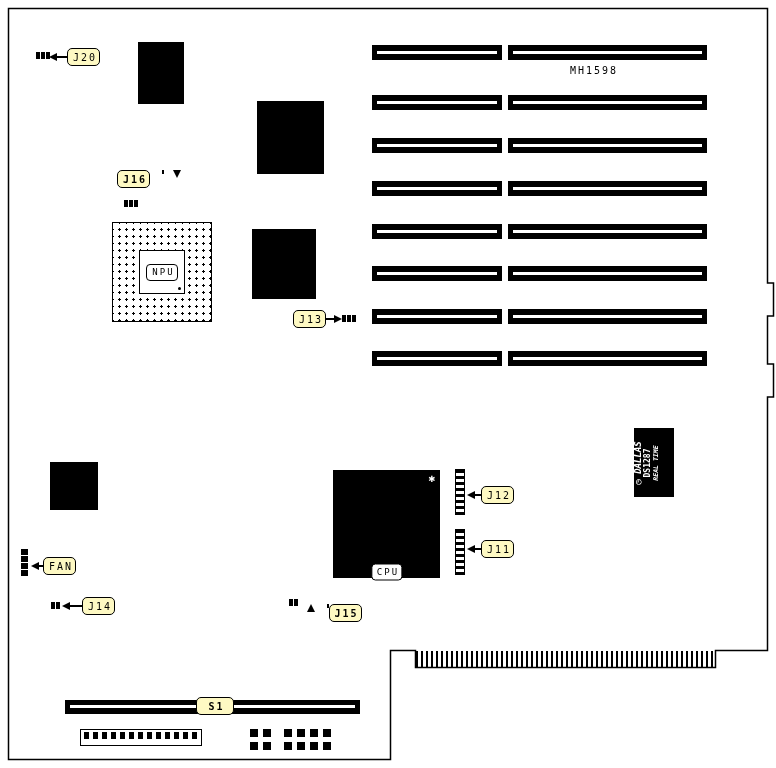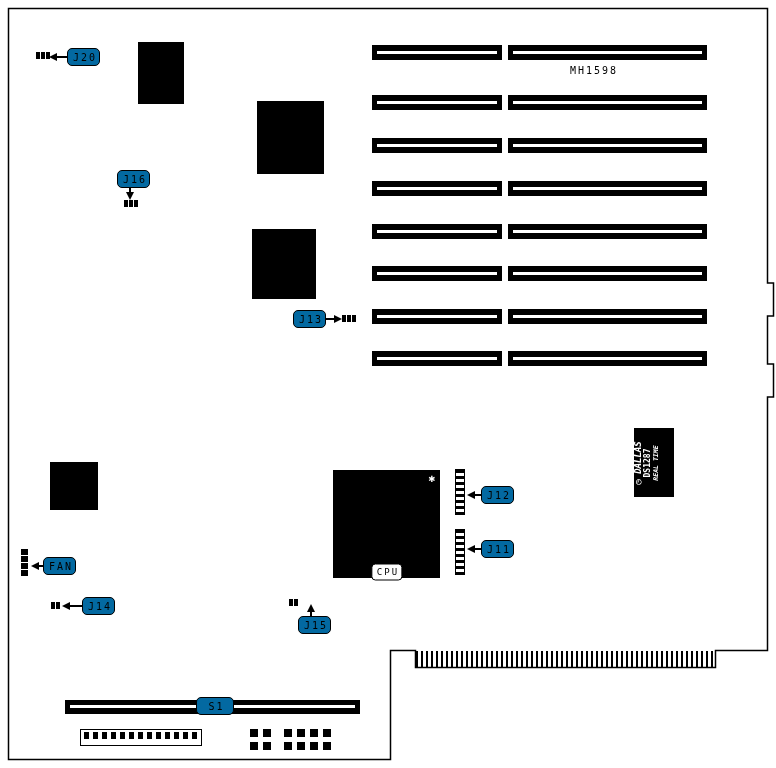--- a/index.html
+++ b/index.html
@@ -69,41 +69,41 @@
   
   .dots-h3 { position:absolute; width:14px; height:7px;
     background:repeating-linear-gradient(90deg,#000 0 4px,transparent 4px 5px); }
   .dots-h2 { position:absolute; width:9px; height:7px;
     background:repeating-linear-gradient(90deg,#000 0 4px,transparent 4px 5px); }
   .dots-v4 { position:absolute; width:7px; height:27px;
     background:repeating-linear-gradient(180deg,#000 0 6px,transparent 6px 7px); }
 
   
   .callout { position:absolute; display:flex; align-items:center; }
-  .callout.v { flex-direction:column; align-items:flex-start; }
+  .callout.v { flex-direction:row; align-items:flex-start;font-weight:bold; }
   .callout-box {
-    height:18px; background:#0369a1; border:1px solid #000; border-radius:5px;
+    height:18px; background:#fef9c3; border:1px solid #000; border-radius:5px;
     display:flex; align-items:center; justify-content:center;
     font-size:10px; letter-spacing:2px; padding:0 2px 0 5px; box-sizing:border-box;
   }
   .h-line { height:1.5px; background:#000; }
   .v-line { width:1.5px; background:#000; }
   .ah-left  { width:0; height:0; border-top:4px solid transparent; border-bottom:4px solid transparent; border-right:8px solid #000; }
   .ah-right { width:0; height:0; border-top:4px solid transparent; border-bottom:4px solid transparent; border-left:8px solid #000; }
   .ah-down  { width:0; height:0; border-left:4px solid transparent; border-right:4px solid transparent; border-top:8px solid #000; }
   .ah-up    { width:0; height:0; border-left:4px solid transparent; border-right:4px solid transparent; border-bottom:8px solid #000; }
 
   
   .comb { position:absolute; left:416px; top:651px; width:298px; height:16px;
     background:repeating-linear-gradient(90deg,#000 0 2px,transparent 2px 5px); }
 
   
   .s1-bar { position:absolute; left:65px; top:700px; width:295px; height:14px; background:#000; }
   .s1-bar::after { content:""; position:absolute; left:5px; right:5px; top:5px; height:3px; background:#fff; }
-  .s1-label { position:absolute; left:196px; top:697px; width:38px; z-index:2; }
+  .s1-label { position:absolute; left:196px; top:697px; width:38px; z-index:2;font-weight:bold; }
 
   
   .bstrip { position:absolute; left:80px; top:729px; width:122px; height:17px;
     border:1px solid #000; box-sizing:border-box; }
   .bstrip-pads { position:absolute; left:3px; top:2px; right:3px; height:7px;
     background:repeating-linear-gradient(90deg,#000 0 5px,transparent 5px 9px); }
 
   
   .jgrid { position:absolute; display:grid; gap:5px; }
   .jgrid span { width:8px; height:8px; background:#000; display:block; }
@@ -137,20 +137,26 @@
     <div class="slot-seg slotL" style="top:351px"></div>
     <div class="slot-seg slotR" style="top:351px"></div>
   </div>
   <div class="mh-label">MH1598</div>
 
   <div class="qfp" style="left:138px;top:42px;width:46px;height:62px"></div>
   <div class="qfp" style="left:257px;top:101px;width:67px;height:73px"></div>
   <div class="qfp" style="left:252px;top:229px;width:64px;height:70px"></div>
   <div class="chip-plain" style="left:50px;top:462px;width:48px;height:48px"></div>
 
+  <div class="pga">
+    <div class="pga-hollow">
+      <span class="chip-label">NPU</span>
+      <span class="pga-pin1"></span>
+    </div>
+  </div>
 
   <div class="cpu">
     <span class="cpu-star">✱</span>
     <span class="chip-label">CPU</span>
   </div>
 
   <div class="dallas">
     <div class="dallas-inner">
       <div class="dallas-brand">
         <span>◷</span>

